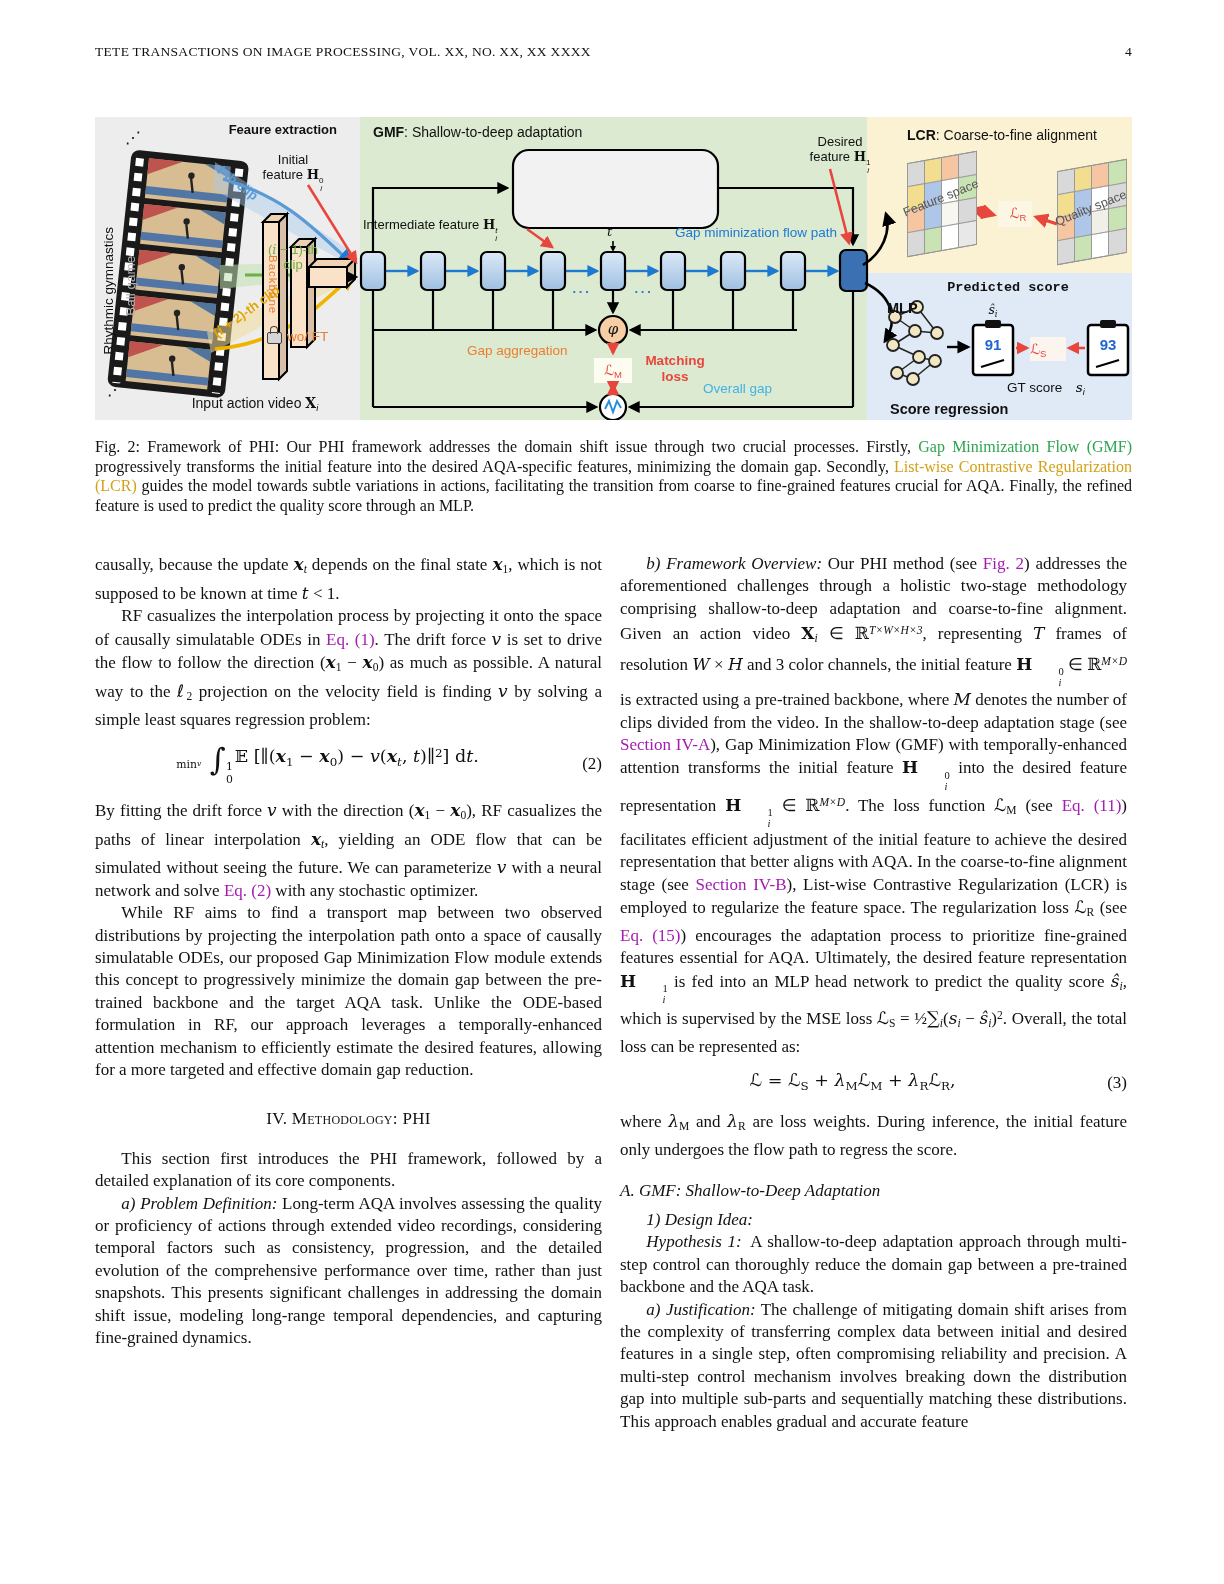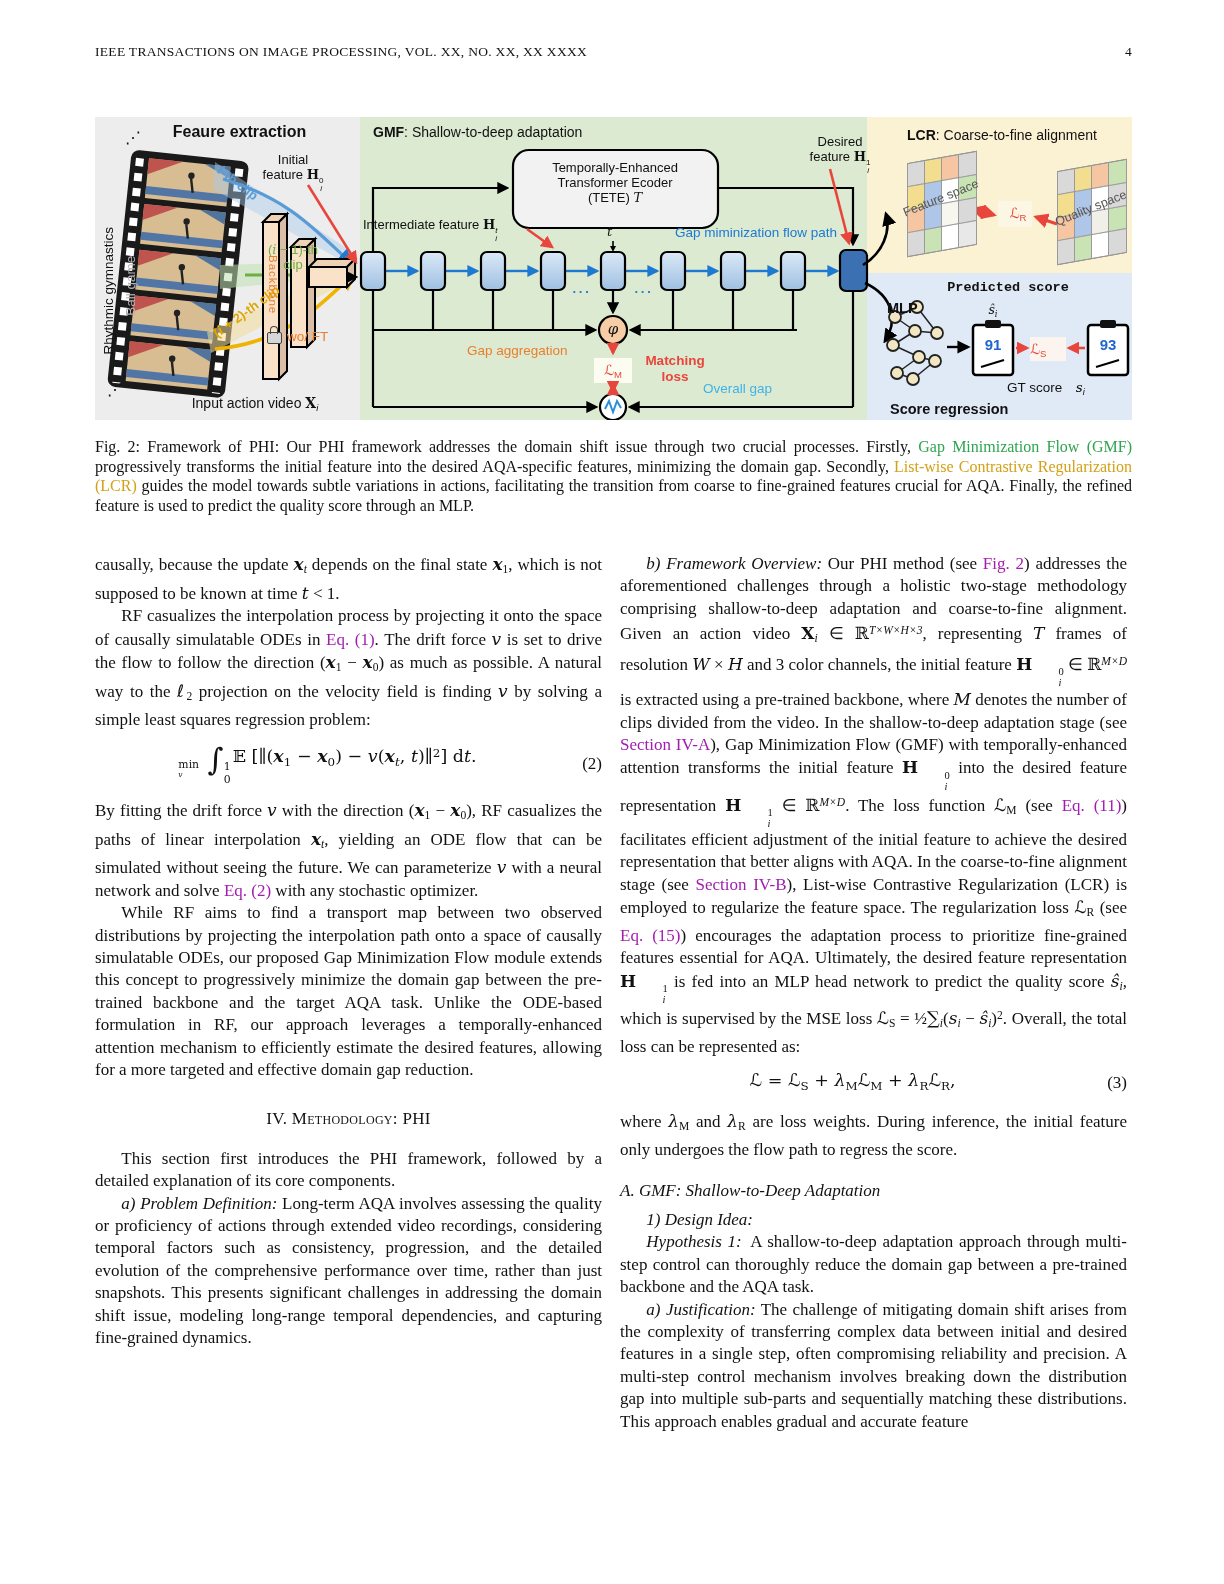--- a/index.html
+++ b/index.html
@@ -52,36 +52,36 @@
   .bb{font-family:"DejaVu Serif","DejaVu Sans",serif;}
   .sum{font-size:1.05em;font-family:"DejaVu Serif","DejaVu Sans",serif;}
   .sub{vertical-align:-.3em;font-size:.68em;font-style:italic;}
   .subr{vertical-align:-.3em;font-size:.68em;}
   .sup{vertical-align:.42em;font-size:.68em;}
   .supi{vertical-align:.42em;font-size:.68em;font-style:italic;}
   .link{color:#a21caf;}
   .ital{font-style:italic;}
   .ss{display:inline-flex;flex-direction:column;font-size:.62em;line-height:1.05;vertical-align:-.5em;}
   .ss .i{font-style:italic;}
-  .minstack{display:inline-flex;flex-direction:column;align-items:flex-start;line-height:1;vertical-align:-.55em;}
+  .minstack{display:inline-flex;flex-direction:row;align-items:flex-start;line-height:1;vertical-align:-.55em;}
   .minstack .ssp+.ssp{font-size:.7em;}
   .minstack .i{font-style:italic;}
   .int{font-size:1.75em;vertical-align:-.25em;font-family:"DejaVu Serif","DejaVu Sans",serif;}
   .intss{display:inline-flex;flex-direction:column;justify-content:space-between;height:2.2em;vertical-align:-.7em;font-size:.62em;line-height:1;margin-right:2px;}
   .eqrow{display:flex;align-items:center;margin:11px 0 13px;}
   .eqrow .eq{flex:1;text-align:center;font-size:17.5px;font-family:"DejaVu Serif","DejaVu Sans",serif;}
   .eqrow .eqnum{width:42px;text-align:right;}
 </style>
 </head>
 <body>
 
 <div class="page">
 
   <div class="hdr">
-    <span>IEEE TRANSACTIONS ON IMAGE PROCESSING, VOL. XX, NO. XX, XX XXXX</span>
+    <span>TETE TRANSACTIONS ON IMAGE PROCESSING, VOL. XX, NO. XX, XX XXXX</span>
     <span class="pg">4</span>
   </div>
 
   <div class="fig">
     <div class="panel p-fe"></div>
     <div class="panel p-gmf"></div>
     <div class="panel p-lcr"></div>
     <div class="panel p-sc"></div>
 
     <svg class="figsvg" width="1037" height="303" viewBox="0 0 1037 303">
@@ -275,21 +275,21 @@
         <div class="cell" style="background: rgb(246, 198, 162);"></div>
         <div class="cell" style="background: rgb(174, 198, 232);"></div>
         <div class="cell" style="background: rgb(240, 240, 232);"></div>
         <div class="cell" style="background: rgb(201, 227, 181);"></div>
         <div class="cell" style="background: rgb(217, 217, 217);"></div>
         <div class="cell" style="background: rgb(201, 227, 181);"></div>
         <div class="cell" style="background: rgb(255, 255, 255);"></div>
         <div class="cell" style="background: rgb(217, 217, 217);"></div>
       </div>
 
-    <div class="flabel b c" style="left:57px;top:6px;width:175px;font-size:16px;">Feaure extraction</div>
+    <div class="flabel b c" style="left:67px;top:6px;width:175px;font-size:13px;text-align:right;">Feaure extraction</div>
     <div class="flabel" style="left:278px;top:7px;font-size:14px;"><span class="b">GMF</span><span>: Shallow-to-deep adaptation</span></div>
     <div class="flabel c" style="left:792px;top:10px;width:230px;font-size:14px;"><span class="b">LCR</span><span>: Coarse-to-fine alignment</span></div>
 
     <div class="flabel rot90n" style="left:-71px;top:166px;width:170px;text-align:center;font-size:13.5px;">Rhythmic gymnastics</div>
     <div class="flabel rot90n gray" style="left:-24px;top:161px;width:120px;text-align:center;font-size:13.5px;">Ball game</div>
     <div class="flabel" style="left:30px;top:12px;font-size:16px;">⋰</div>
     <div class="flabel" style="left:12px;top:264px;font-size:16px;">⋰</div>
 
     <div class="flabel blue b" style="left:128px;top:46px;transform:rotate(38deg);transform-origin:left top;"><span class="mi">i</span>-th clip</div>
     <div class="flabel green2 c" style="left:150px;top:126px;width:96px;white-space:pre-line;">(<span class="mi">i</span> − 1)-th
@@ -301,25 +301,20 @@
       <span>feature <span class="mb">H</span><span class="ss supsub">
             <span class="ssp">0</span>
             <span class="ssp i">i</span>
           </span></span>
     </div>
     <div class="flabel orange c" style="left:127px;top:161px;width:100px;transform:rotate(90deg);font-size:11.5px;letter-spacing:1px;">Backbone</div>
     <div class="lock" style="left:172px;top:215px;"></div>
     <div class="flabel orange" style="left:192px;top:212px;font-size:13.5px;">wo/ FT</div>
     <div class="flabel c" style="left:55px;top:278px;width:210px;font-size:14px;">Input action video <span class="mb">X</span><span class="sub">i</span></div>
 
-    <div class="flabel c" style="left:420px;top:44px;width:200px;font-size:13px;">
-      <span>Temporally-Enhanced</span><br>
-      <span>Transformer Ecoder</span><br>
-      <span>(TETE) <span class="mi">T</span></span>
-    </div>
     <div class="flabel" style="left:268px;top:101px;">Intermediate feature <span class="mb">H</span><span class="ss supsub">
           <span class="ssp i">t</span>
           <span class="ssp i">i</span>
         </span></div>
     <div class="flabel serif" style="left:512px;top:108px;font-size:13px;"><span class="mi">t</span></div>
     <div class="flabel flowblue" style="left:580px;top:108px;font-size:13.5px;">Gap miminization flow path</div>
     <div class="flabel c" style="left:690px;top:18px;width:110px;">
       <span>Desired</span><br>
       <span>feature <span class="mb">H</span><span class="ss supsub">
             <span class="ssp">1</span>

